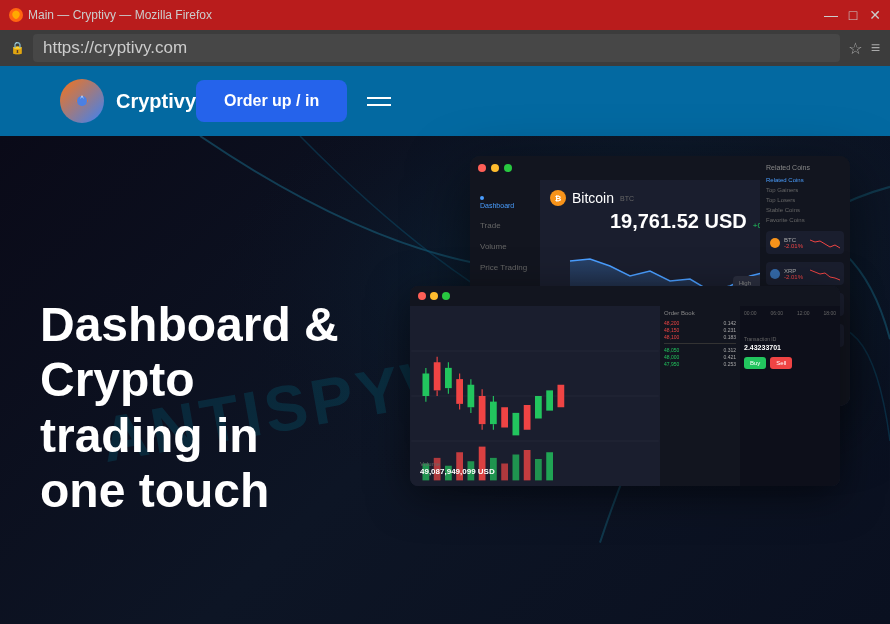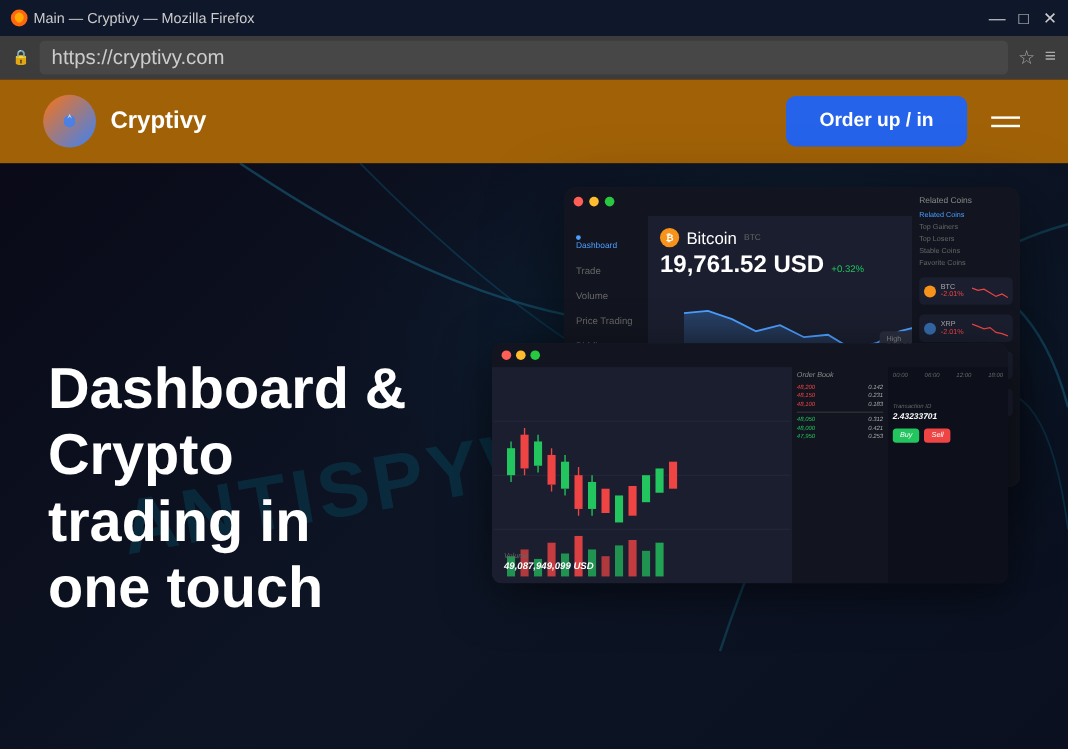--- a/index.html
+++ b/index.html
@@ -17,21 +17,21 @@
       background: #2b2b2b;
       width: 100%;
     }
 
     .title-bar {
       display: flex;
       align-items: center;
       justify-content: space-between;
       padding: 4px 8px;
       height: 30px;
-      background: #0f172a;
+      background: #b91c1c;
     }
 
     .title-bar-left {
       display: flex;
       align-items: center;
     }
 
     .firefox-icon {
       width: 16px;
       height: 16px;
@@ -104,24 +104,23 @@
       width: 100%;
       height: calc(624px - 66px);
       position: relative;
       overflow: hidden;
     }
 
     
     .navbar {
       display: flex;
       align-items: center;
-      justify-content: space-between;
-      padding: 0 36px;
+      padding: 0 60px;
       height: 70px;
-      background: #a16207;
+      background: #0369a1;
       position: relative;
       z-index: 10;
     }
 
     .nav-logo {
       display: flex;
       align-items: center;
       gap: 12px;
     }
 
@@ -441,21 +440,20 @@
       background: #12151f;
       display: flex;
       align-items: center;
       padding: 0 8px;
       gap: 4px;
     }
 
     .trading-body {
       display: flex;
       height: calc(100% - 20px);
-      font-style: italic;
     }
 
     .trading-chart {
       flex: 1;
       background: #1a1e2e;
       position: relative;
       overflow: hidden;
     }
 
     .trading-orderbook {
@@ -612,21 +610,21 @@
               <span>Futures</span>
             </div>
           </div>
 
           <div class="dash-content">
             <div class="dash-crypto-header">
               <div class="btc-icon">₿</div>
               <span class="crypto-name">Bitcoin</span>
               <span class="crypto-ticker">BTC</span>
             </div>
-            <div style="display:flex;align-items:baseline;">
+            <div style="display:flex;align-items:baseline;justify-content:center;">
               <span class="crypto-price">19,761.52 USD</span>
               <span class="crypto-change">+0.32%</span>
             </div>
 
             <div class="chart-area">
               <svg class="chart-svg" viewBox="0 0 250 70">
 
                 <defs>
                   <linearGradient id="chartGrad" x1="0" y1="0" x2="0" y2="1">
                     <stop offset="0%" stop-color="#4a9eff" stop-opacity="0.3"></stop>

